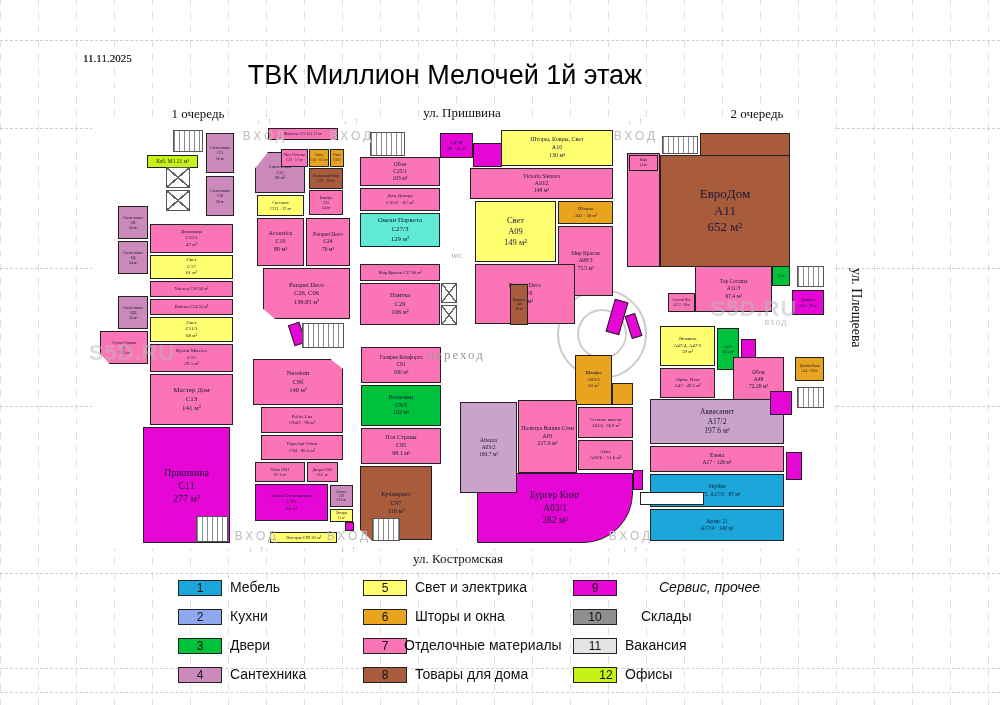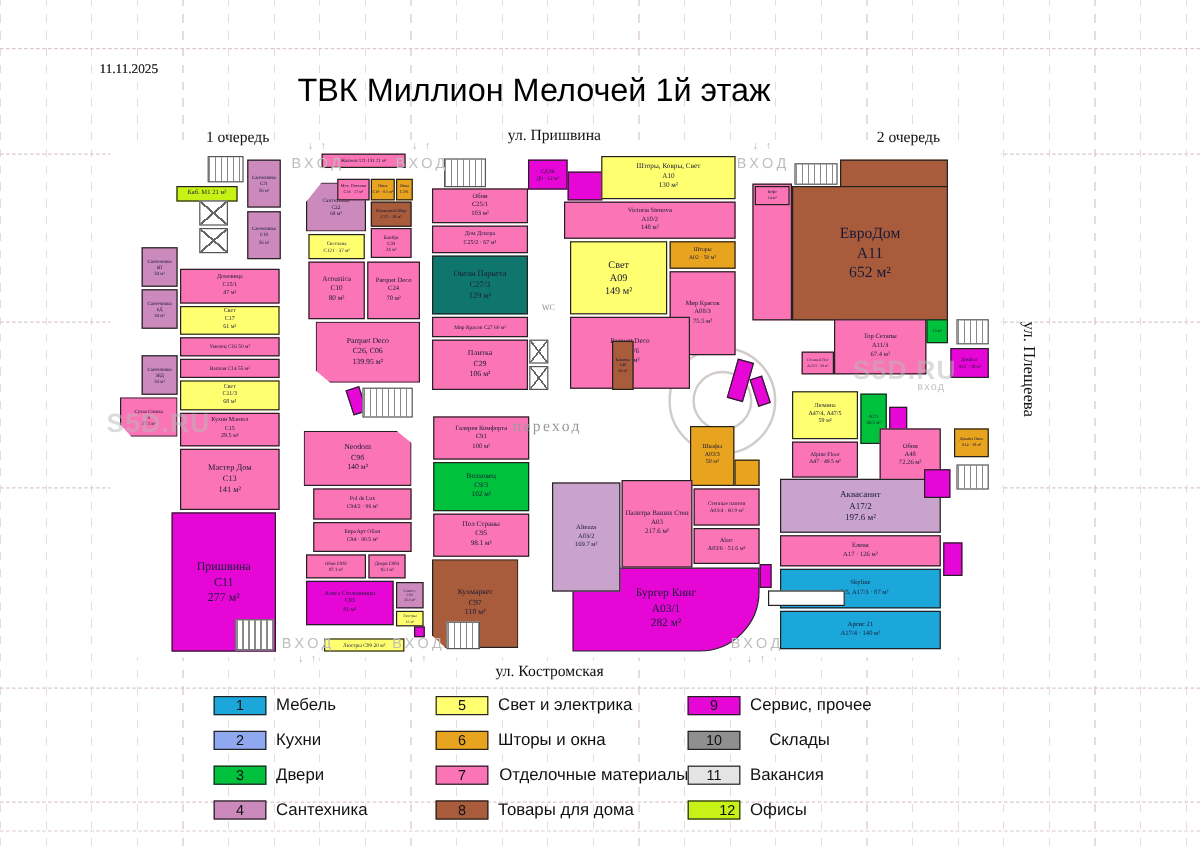--- a/index.html
+++ b/index.html
@@ -227,21 +227,21 @@
       </div>
       <div class="blk" style="left: 360px; top: 157px; width: 80px; height: 29px; background: rgb(250, 116, 182); font-size: 5.5px;">
         <div class="bl">Обои</div>
         <div class="bl">С25/1</div>
         <div class="bl">103 м²</div>
       </div>
       <div class="blk" style="left: 360px; top: 188px; width: 80px; height: 23px; background: rgb(250, 116, 182); font-size: 5px;">
         <div class="bl">Дом Декора</div>
         <div class="bl">С25/2 · 67 м²</div>
       </div>
-      <div class="blk" style="left: 360px; top: 213px; width: 80px; height: 49px; background: #0f766e; font-size: 7px;">
+      <div class="blk" style="left: 360px; top: 213px; width: 80px; height: 34px; background: #5eead4; font-size: 7px;">
         <div class="bl">Океан Паркета</div>
         <div class="bl">С27/3</div>
         <div class="bl">129 м²</div>
       </div>
       <div class="blk" style="left: 360px; top: 264px; width: 80px; height: 17px; background: rgb(250, 116, 182); font-size: 4.5px;">
         <div class="bl">Мир Красок  С27  60 м²</div>
       </div>
       <div class="blk" style="left: 360px; top: 283px; width: 80px; height: 42px; background: rgb(250, 116, 182); font-size: 6.5px;">
         <div class="bl">Плитка</div>
         <div class="bl">С29</div>
@@ -451,25 +451,25 @@
       <div class="lg-label" style="left: 230px; top: 608px;">Кухни</div>
       <div class="lg-swatch" style="left: 178px; top: 638px; background: rgb(0, 193, 59);">3</div>
       <div class="lg-label" style="left: 230px; top: 637px;">Двери</div>
       <div class="lg-swatch" style="left: 178px; top: 667px; background: rgb(204, 138, 188);">4</div>
       <div class="lg-label" style="left: 230px; top: 666px;">Сантехника</div>
       <div class="lg-swatch" style="left: 363px; top: 580px; background: rgb(255, 255, 112);">5</div>
       <div class="lg-label" style="left: 415px; top: 579px;">Свет и электрика</div>
       <div class="lg-swatch" style="left: 363px; top: 609px; background: rgb(233, 164, 31);">6</div>
       <div class="lg-label" style="left: 415px; top: 608px;">Шторы и окна</div>
       <div class="lg-swatch" style="left: 363px; top: 638px; background: rgb(250, 116, 182);">7</div>
-      <div class="lg-label" style="left: 416px; top: 637px;">Отделочные материалы</div>
+      <div class="lg-label" style="left: 404px; top: 637px;">Отделочные материалы</div>
       <div class="lg-swatch" style="left: 363px; top: 667px; background: rgb(168, 92, 60);">8</div>
       <div class="lg-label" style="left: 415px; top: 666px;">Товары для дома</div>
       <div class="lg-swatch" style="left: 573px; top: 580px; background: rgb(230, 7, 214);">9</div>
-      <div class="lg-label" style="left: 625px; top: 579px;">Сервис, прочее</div>
+      <div class="lg-label" style="left: 659px; top: 579px; font-style: italic;">Сервис, прочее</div>
       <div class="lg-swatch" style="left: 573px; top: 609px; background: rgb(143, 143, 143);">10</div>
       <div class="lg-label" style="left: 625px; top: 608px; margin-left: 16px;">Склады</div>
       <div class="lg-swatch" style="left: 573px; top: 638px; background: rgb(228, 228, 228);">11</div>
       <div class="lg-label" style="left: 625px; top: 637px;">Вакансия</div>
       <div class="lg-swatch" style="left: 573px; top: 667px; background: rgb(198, 242, 21); padding-left: 22px;">12</div>
       <div class="lg-label" style="left: 625px; top: 666px;">Офисы</div>
     </div>
 </div>
 
 </body></html>

